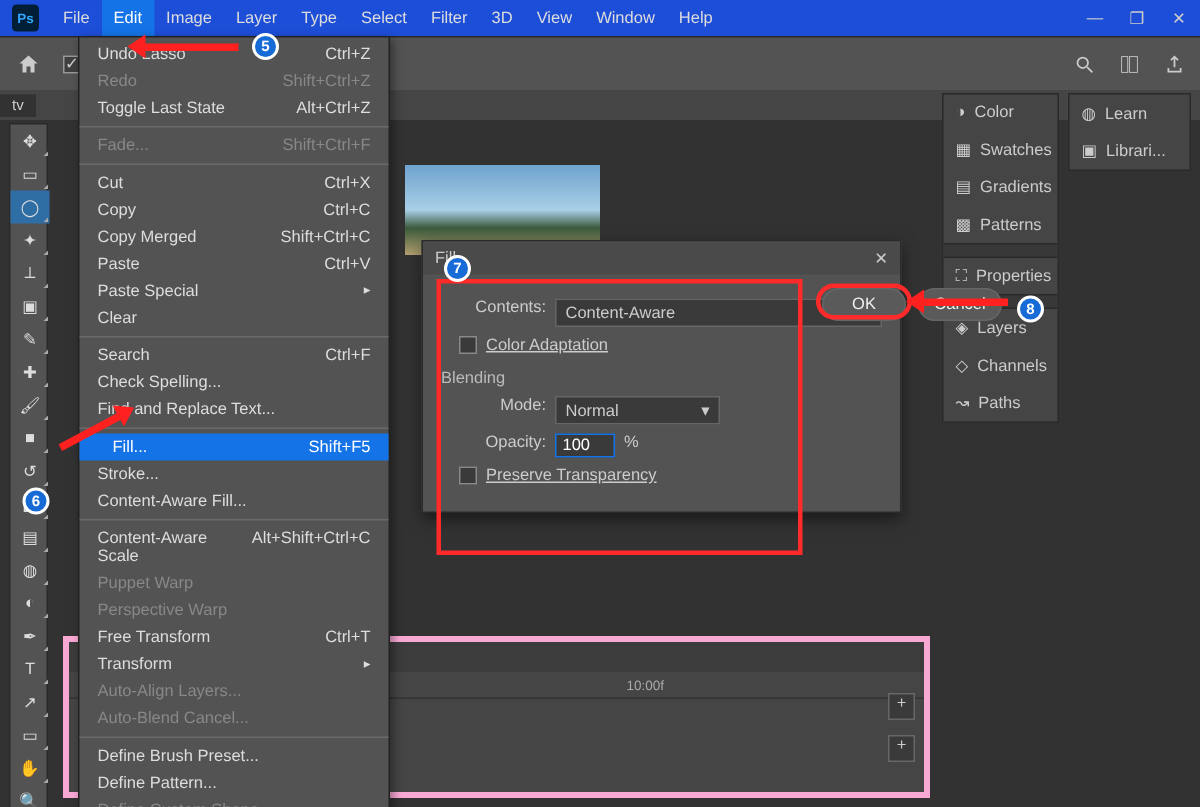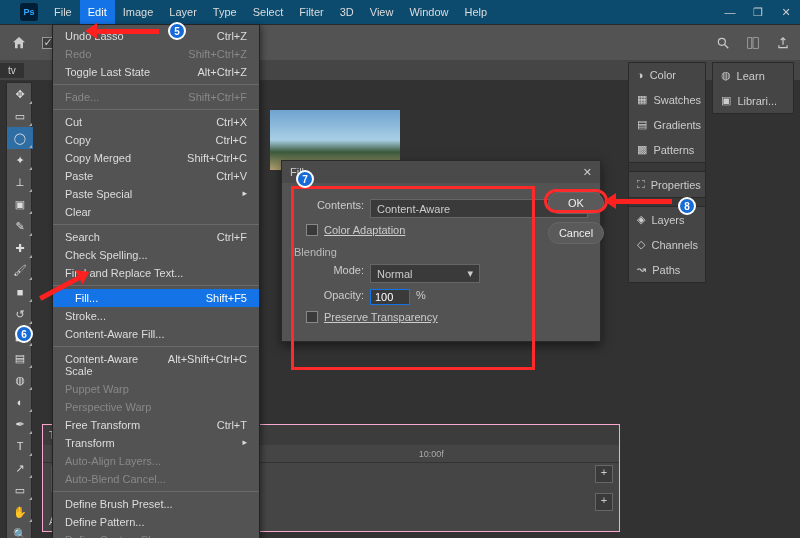--- a/index.html
+++ b/index.html
@@ -1,19 +1,19 @@
 <!DOCTYPE html>
 <html><head>
 <meta charset="utf-8">
 <style>
 * { margin: 0; padding: 0; box-sizing: border-box; font-family: "Segoe UI", Arial, sans-serif; }
 body { background: #323232; width: 800px; height: 538px; overflow: hidden; position: relative; color: #ccc; font-size: 11px; }
 
 
-.menubar { height: 24px; background: #0c4a6e; display: flex; align-items: center; padding-left: 20px; position: relative; z-index: 5; justify-content: space-between; }
+.menubar { height: 24px; background: #1d4ed8; display: flex; align-items: center; padding-left: 8px; position: relative; z-index: 5; justify-content: space-between; }
 .menubar .logo { width: 18px; height: 18px; background: #001e36; border-radius: 3px; display: flex; align-items: center; justify-content: center; color: #31a8ff; font-size: 9px; font-weight: bold; margin-right: 8px; }
 .menubar .m-item { padding: 0 8px; height: 24px; display: flex; align-items: center; cursor: pointer; color: #ddd; }
 .menubar .m-item.open { background: #1473e6; color: #fff; }
 .menubar .win-controls { margin-left: auto; display: flex; }
 .menubar .win-btn { width: 28px; height: 24px; display: flex; align-items: center; justify-content: center; color: #ccc; }
 
 
 .optionsbar { height: 36px; background: #535353; border-top: 1px solid #2a2a2a; display: flex; align-items: center; padding: 0 10px; gap: 14px; position: relative; z-index: 4; }
 .optionsbar .home-icon { width: 18px; height: 16px; }
 .optionsbar .chk { display: flex; align-items: center; gap: 4px; }
@@ -53,26 +53,26 @@
 .dialog { position: absolute; left: 281px; top: 160px; width: 320px; background: #535353; border: 1px solid #2a2a2a; z-index: 25; box-shadow: 0 4px 10px rgba(0,0,0,.5); }
 .dialog .titlebar { height: 22px; display: flex; align-items: center; justify-content: space-between; padding: 0 8px; background: #4a4a4a; }
 .dialog .body { padding: 10px 12px 14px 12px; position: relative; }
 .dialog .row { display: flex; align-items: flex-start; margin: 6px 0; gap: 6px; }
 .dialog .lbl { width: 70px; text-align: right; color: #ccc; }
 .dialog .sel { flex: 1; background: #3a3a3a; border: 1px solid #666; padding: 2px 6px; display: flex; justify-content: space-between; align-items: center; }
 .dialog .section { color: #bbb; margin: 10px 0 4px 0; }
 .dialog .chkline { display: flex; align-items: center; gap: 6px; margin: 4px 0 4px 12px; text-decoration: underline; }
 .dialog .chkbox { width: 12px; height: 12px; border: 1px solid #888; background: #3a3a3a; }
 .dialog .numfield { width: 40px; background: #3a3a3a; border: 1px solid #1473e6; padding: 1px 4px; color: #fff; }
-.dlg-buttons { position: absolute; left: 548px; top: 192px; display: flex; flex-direction: column; gap: 8px; z-index: 26; }
+.dlg-buttons { position: absolute; left: 548px; top: 192px; display: flex; flex-direction: row; gap: 8px; z-index: 26; }
 .dlg-buttons .dbtn { width: 56px; padding: 4px 0; border: 1px solid #666; background: #5a5a5a; border-radius: 12px; text-align: center; color: #eee; }
 .redbox { position: absolute; border: 3px solid #ff2a2a; pointer-events: none; z-index: 27; }
 
 
-.timeline { position: absolute; left: 42px; right: 180px; bottom: 6px; height: 108px; background: #454545; border: 1px solid #f9a8d4; z-index: 1; }
+.timeline { position: absolute; left: 42px; right: 180px; bottom: 6px; height: 108px; background: #454545; border: 4px solid #f9a8d4; z-index: 1; }
 .timeline .tl-head { height: 20px; display: flex; align-items: center; padding: 0 6px; background: #3c3c3c; font-size: 10px; color: #ccc; }
 .timeline .ruler { height: 18px; display: flex; justify-content: space-evenly; align-items: center; font-size: 9px; color: #aaa; border-bottom: 1px solid #333; }
 .timeline .track { display: flex; align-items: center; height: 32px; }
 .timeline .track .layer-chip { margin-left: 8px; background: #4a5c77; display: flex; align-items: center; padding: 4px 10px 4px 4px; gap: 6px; border-radius: 2px; }
 .timeline .track .thumb { width: 28px; height: 20px; background: linear-gradient(to bottom,#8db6d6,#c4a870); }
 .timeline .add { position: absolute; right: 6px; bottom: 20px; width: 18px; height: 18px; background: #3a3a3a; border: 1px solid #666; text-align: center; }
 
 
 .callout { position: absolute; width: 18px; height: 18px; border-radius: 50%; background: #176bd6; border: 2px solid #fff; color: #fff; font-size: 10px; font-weight: bold; display: flex; align-items: center; justify-content: center; z-index: 60; }
 .arrow { position: absolute; height: 0; z-index: 55; }

